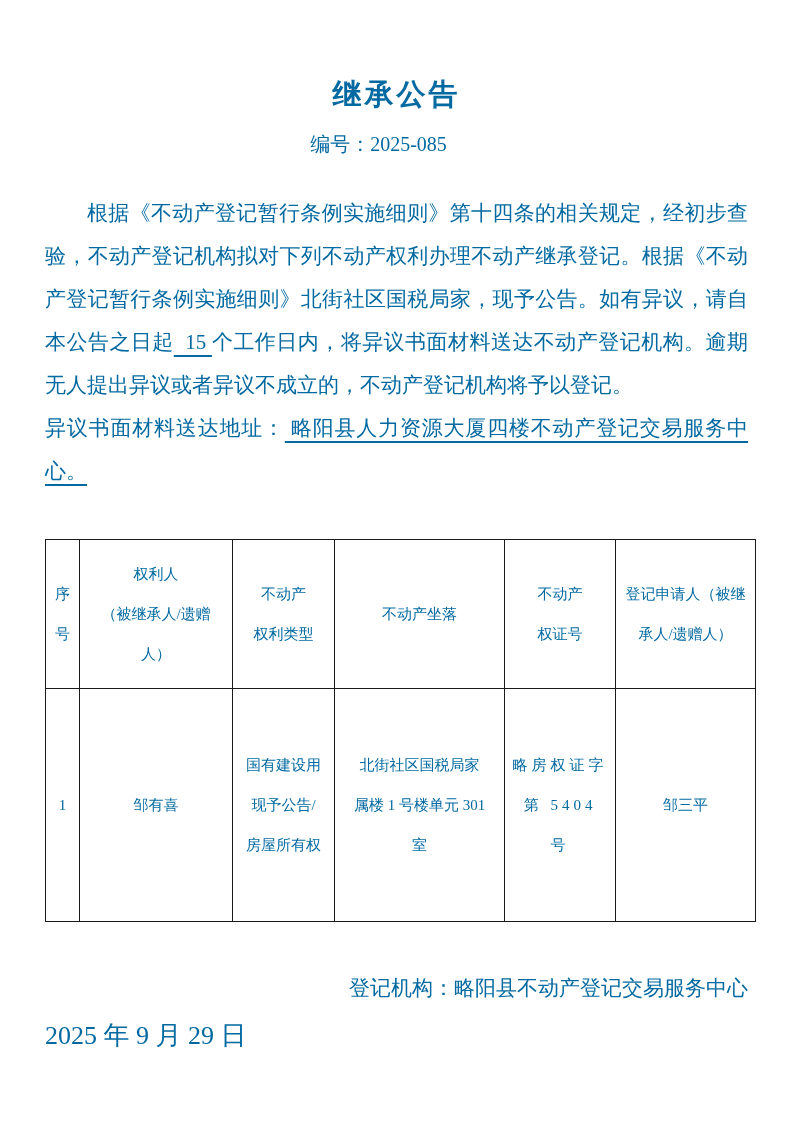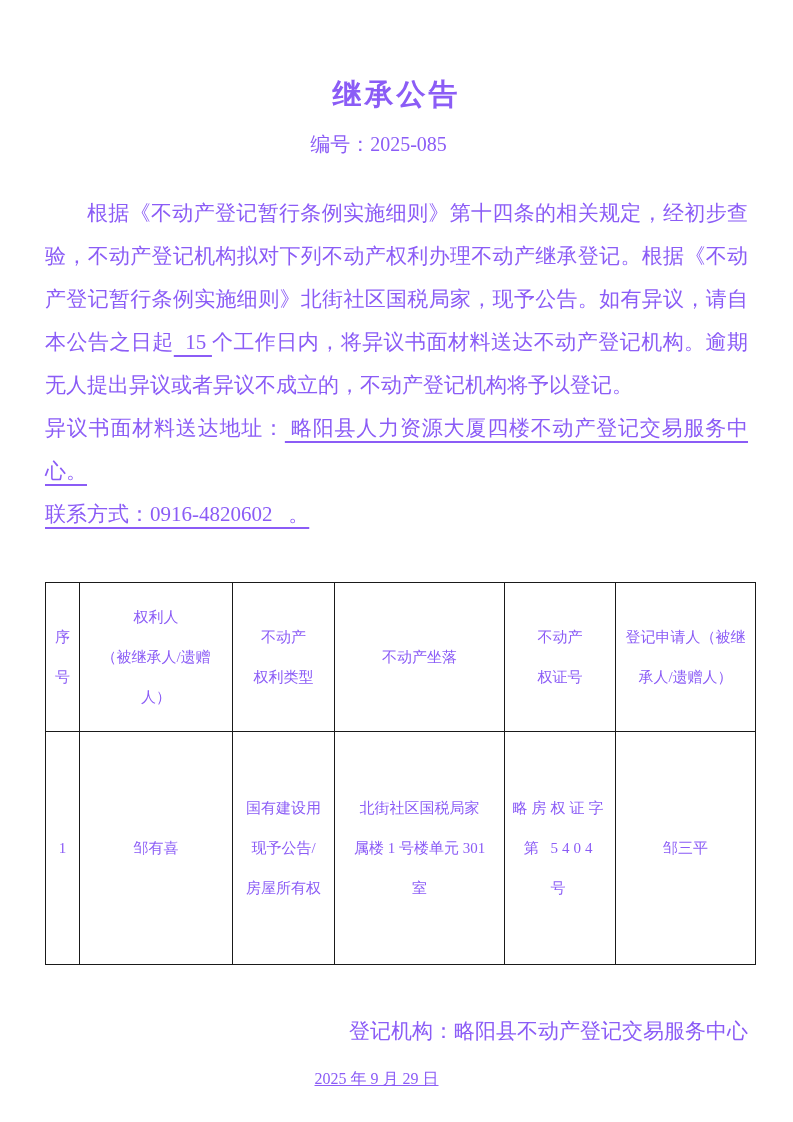--- a/index.html
+++ b/index.html
@@ -1,21 +1,21 @@
 <!DOCTYPE html>
 <html><head>
 <meta charset="utf-8">
 <style>
   html,body { margin:0; padding:0; background:#e8e8e8; }
   .page {
     position:relative;
     width:793px; height:1122px;
     margin:0 auto;
     background:#ffffff;
-    color:#8b5cf6;
+    color:#0369a1;
     font-family:"Liberation Serif","DejaVu Serif",serif;
     box-sizing:border-box;
     padding:75px 45px 0 45px;
     overflow:hidden;
   }
   .title {
     margin:0;
     text-align:center;
     font-size:29px;
     font-weight:bold;
@@ -66,39 +66,37 @@
     padding-right:3px;
   }
   .footer-agency {
     margin:52px 0 14px 0;
     text-align:right;
     font-size:21px;
     line-height:28px;
   }
   .footer-date {
     margin:20px 40px 0 0;
-    text-align:center;
-    font-size:16px;
+    text-align:left;
+    font-size:26px;
     line-height:28px;
-    text-decoration:underline;
   }
 </style>
 </head>
 <body>
 
 <div class="page">
 
   <h1 class="title">继承公告</h1>
 
   <p class="doc-number">编号：2025-085</p>
 
   <div class="body-block">
     <p class="para indent"><span>根据《不动产登记暂行条例实施细则》第十四条的相关规定，经初步查验，不动产登记机构拟对下列不动产权利办理不动产继承登记。根据《不动产登记暂行条例实施细则》北街社区国税局家，现予公告。如有异议，请自本公告之日起</span><span class="u">&nbsp;&nbsp;15&nbsp;</span><span>个工作日内，将异议书面材料送达不动产登记机构。逾期无人提出异议或者异议不成立的，不动产登记机构将予以登记。</span></p>
     <p class="para"><span>异议书面材料送达地址：</span><span class="u">&nbsp;略阳县人力资源大厦四楼不动产登记交易服务中心。</span></p>
-    <p class="para"><span class="u">联系方式：0916-4820602&nbsp;&nbsp;&nbsp;。</span></p>
   </div>
 
   <table class="announcement">
     <colgroup>
       <col style="width:34px">
       <col style="width:153px">
       <col style="width:102px">
       <col style="width:170px">
       <col style="width:111px">
       <col style="width:140px">

